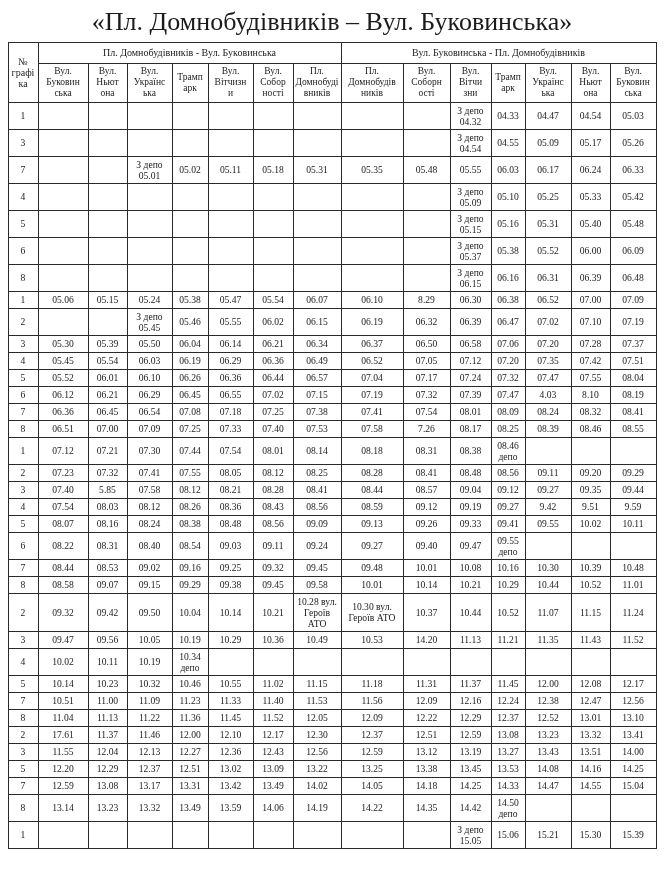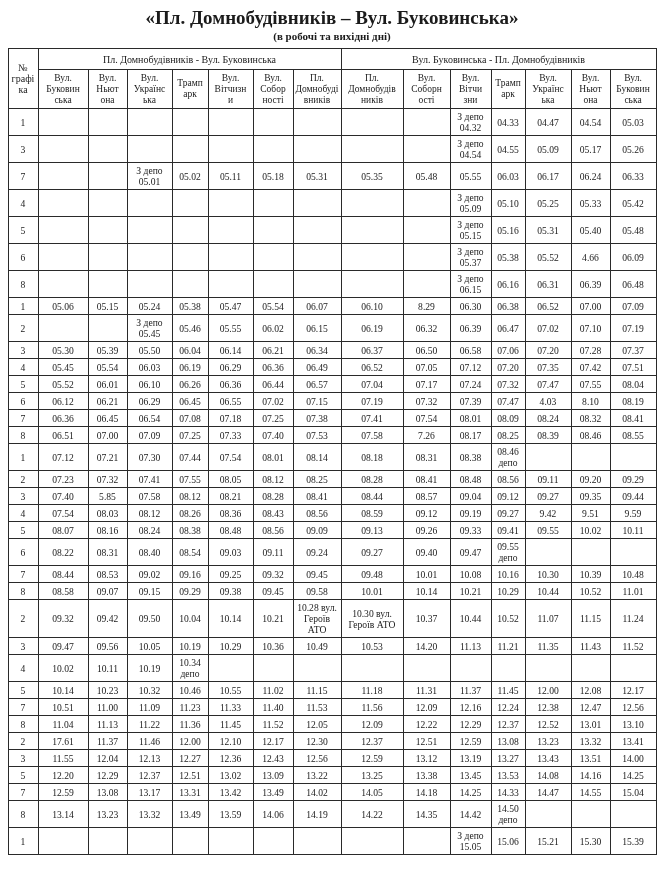--- a/index.html
+++ b/index.html
@@ -17,22 +17,22 @@
     padding-top: 7px;
     overflow: hidden;
   }
   .title-block { text-align: center; }
   .title-line-main {
     font-weight: bold;
     font-size: 17px;
     line-height: 1.2;
   }
   .title-line-route {
-    font-weight: bold;
-    font-size: 19px;
+    font-weight: normal;
+    font-size: 26px;
     line-height: 1.15;
   }
   .title-line-note {
     font-weight: bold;
     font-size: 11px;
     line-height: 1.2;
     margin-top: 1px;
   }
   table.schedule {
     border-collapse: collapse;
@@ -80,21 +80,20 @@
   col.c12 { width: 46px; }
   col.c13 { width: 39px; }
   col.c14 { width: 46px; }
 </style>
 </head>
 <body>
 
 <div class="page">
   <div class="title-block">
     <div class="title-line-route">«Пл. Домнобудівників – Вул. Буковинська»</div>
-    <div class="title-line-note">(в робочі та вихідні дні)</div>
   </div>
 
   <table class="schedule">
     <colgroup>
       <col class="c0">
         <col class="c1">
         <col class="c2">
         <col class="c3">
         <col class="c4">
       <col class="c5">
@@ -258,21 +257,21 @@
           <td></td>
           <td></td>
           <td></td>
           <td></td>
           <td></td>
           <td></td>
           <td>З депо
 05.37</td>
           <td>05.38</td>
           <td>05.52</td>
-          <td>4.66</td>
+          <td>06.00</td>
           <td>06.09</td>
         </tr>
         <tr>
           <td>8</td>
           <td></td>
           <td></td>
           <td></td>
           <td></td>
           <td></td>
           <td></td>

